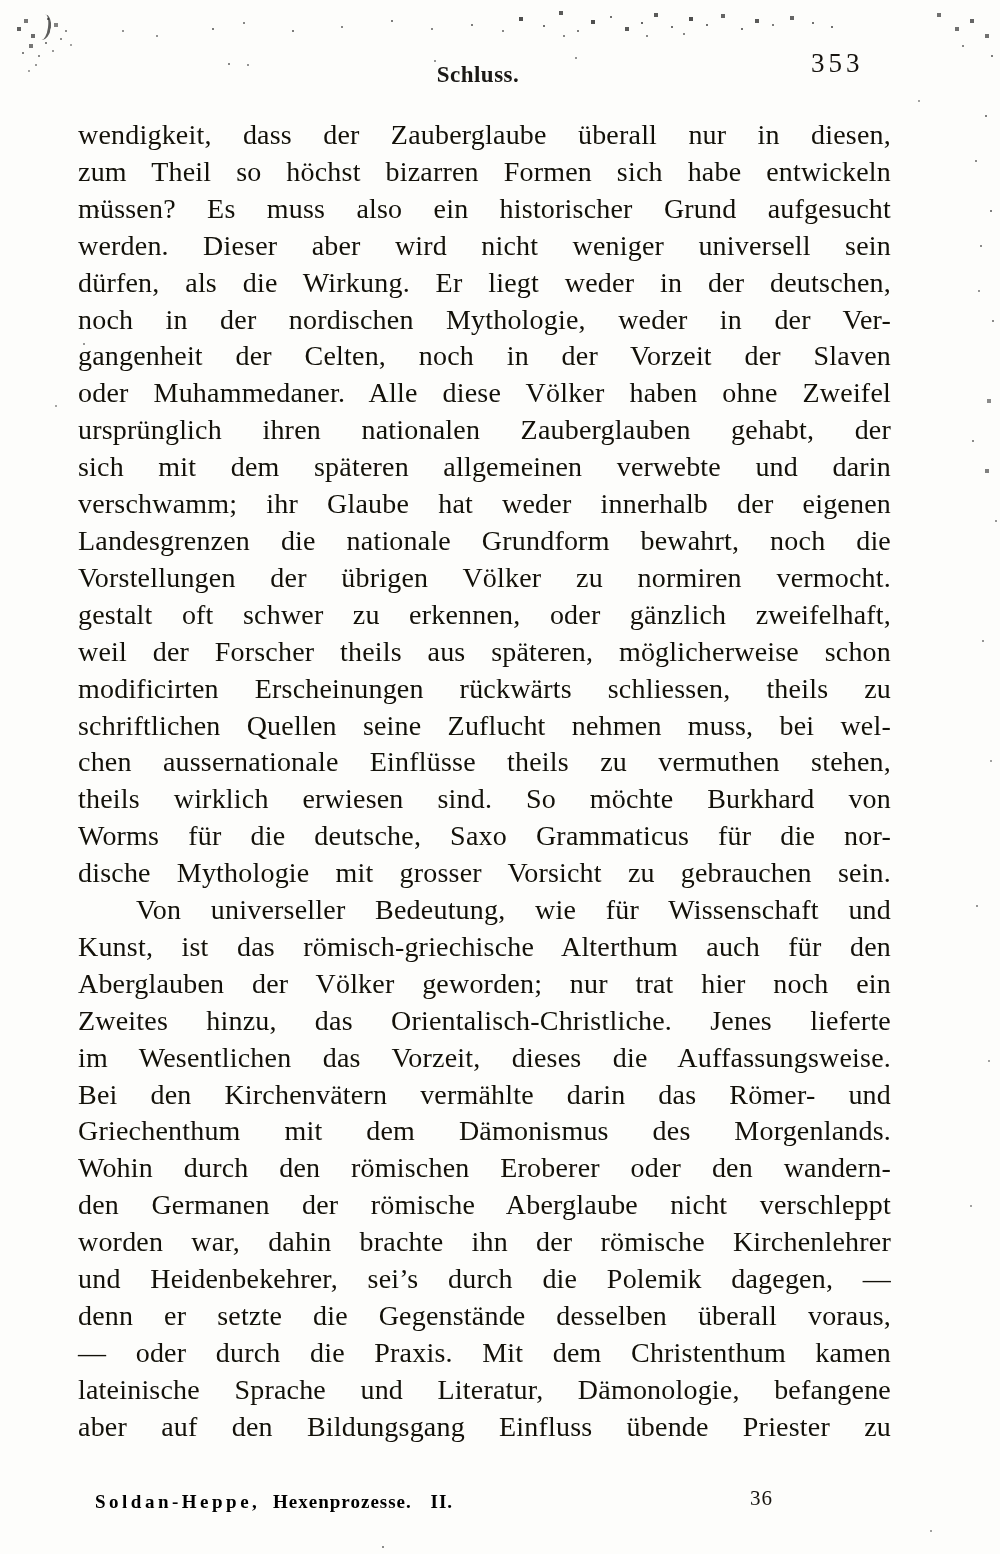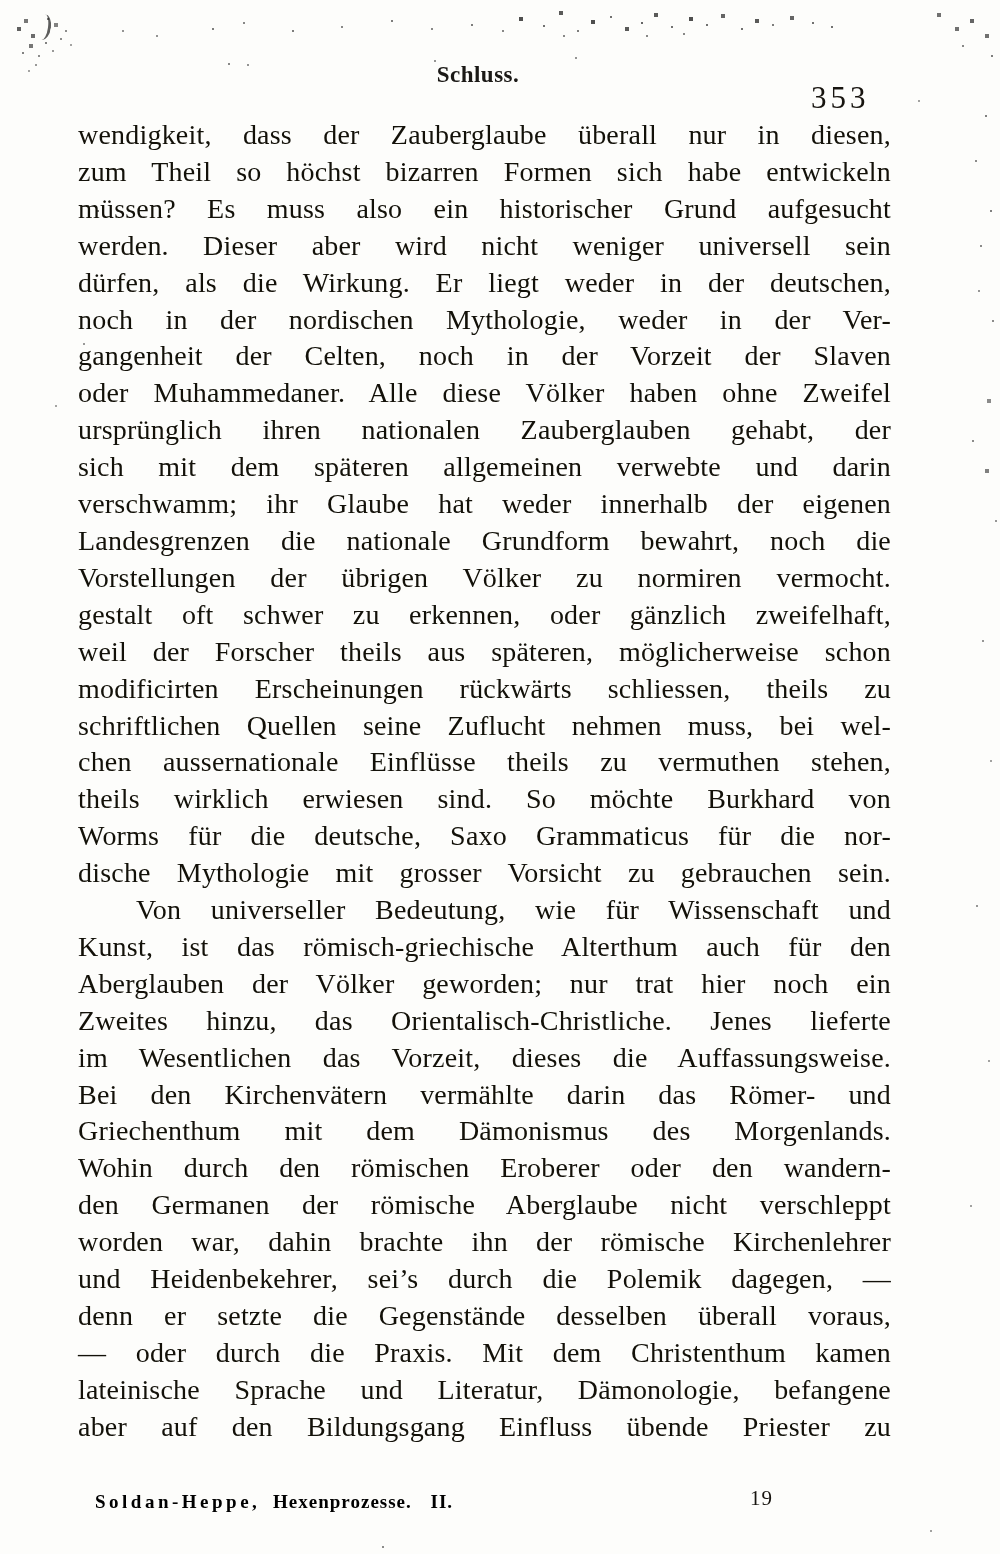--- a/index.html
+++ b/index.html
@@ -13,22 +13,22 @@
     color:#151311;
     padding-left:8px;
   }
   
   .running-header {
     position:absolute; left:78px; top:62px; width:800px;
     text-align:center; font-size:23px; font-weight:bold;
     letter-spacing:0.5px; color:#1b1916;
   }
   .page-number {
-    position:absolute; left:811px; top:80px;
-    font-size:31px; letter-spacing:4px; color:#17140f;
+    position:absolute; left:811px; top:48px;
+    font-size:27px; letter-spacing:4px; color:#17140f;
   }
   
   .body-text {
     position:absolute; left:78px; top:117px; width:813px;
     font-size:28px; line-height:36.9px; letter-spacing:0.2px;
     color:#131109;
   }
   .line {
     text-align:justify;
     text-align-last:justify;
@@ -161,15 +161,15 @@
         <div class="line">lateinische Sprache und Literatur, Dämonologie, befangene</div>
         <div class="line">aber auf den Bildungsgang Einfluss übende Priester zu</div>
       </div>
   </div>
 
   <div class="footer-left">
     <span class="sp-wide">Soldan-Heppe,</span>
     <span class="sp-mid">Hexenprozesse.</span>
     <span class="sp-vol">II.</span>
   </div>
-  <div class="footer-sig">19</div>
+  <div class="footer-sig">36</div>
 
 </div>
 
 </body></html>

